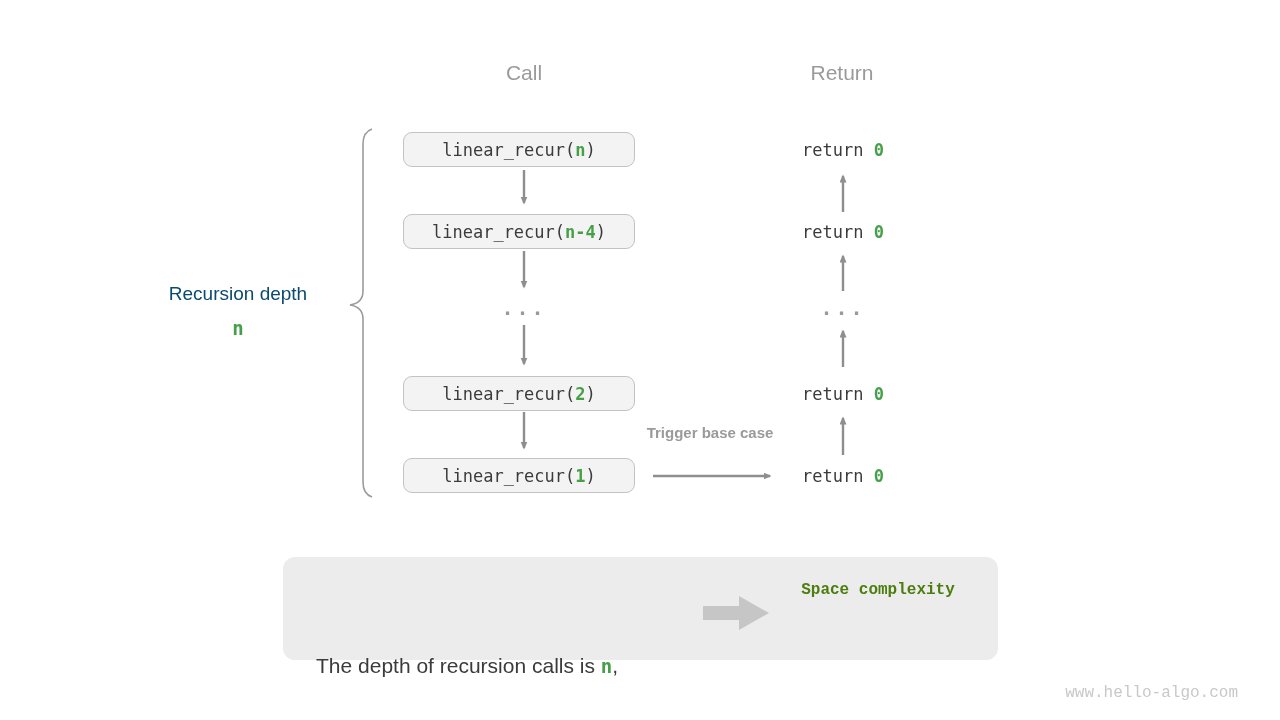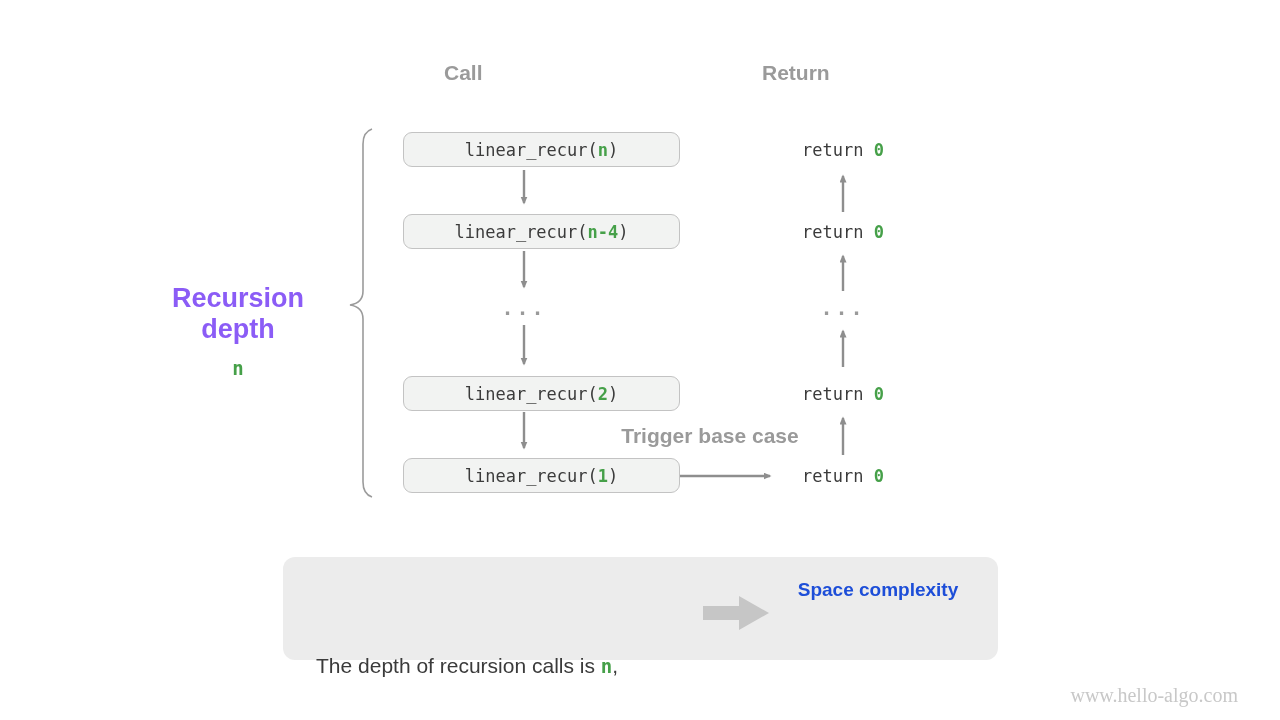--- a/index.html
+++ b/index.html
@@ -6,64 +6,64 @@
   .stage{
     position:relative;width:1280px;height:720px;background:#ffffff;
     font-family:"Liberation Sans",sans-serif;color:#3b3b3b;overflow:hidden;
   }
   .abs{position:absolute;}
   .mono{font-family:"DejaVu Sans Mono","Liberation Mono",monospace;}
   .green{color:#46a049;font-weight:bold;}
   .blue{color:#1d87e4;}
 
   .col-header{
-    width:160px;font-size:21px;font-weight:bold;color:#9a9a9a;
+    width:160px;text-align:center;font-size:21px;font-weight:normal;color:#9a9a9a;
   }
   .call-box{
-    left:403px;width:277px;height:35px;
+    left:403px;width:232px;height:35px;
     background:#f2f3f2;border:1.5px solid #c3c3c3;border-radius:9px;
     box-sizing:border-box;
     display:flex;align-items:center;justify-content:center;
     font-size:17px;color:#3b3b3b;white-space:pre;
   }
   .return-row{
     left:763px;width:160px;height:35px;
     display:flex;align-items:center;justify-content:center;
     font-size:17px;color:#3b3b3b;white-space:pre;
   }
   .ellipsis{
     width:60px;height:24px;display:flex;align-items:center;justify-content:center;
     font-size:20px;font-weight:bold;color:#9a9a9a;letter-spacing:3px;
   }
   .depth-label{
     left:140px;top:283px;width:196px;text-align:center;
   }
-  .depth-label .t{font-size:27px;color:#8b5cf6;font-weight:bold;}
+  .depth-label .t{font-size:19px;color:#0c4a6e;}
   .depth-label .v{font-size:19px;margin-top:12px;}
   .trigger{
     left:600px;top:424px;width:220px;text-align:center;
-    font-size:21px;font-weight:bold;color:#9a9a9a;
+    font-size:15px;font-weight:bold;color:#9a9a9a;
   }
   .summary{
     left:283px;top:557px;width:715px;height:103px;
     background:#ececec;border-radius:12px;
   }
   .summary .left-text{
     position:absolute;left:33px;top:14px;font-size:21px;line-height:38px;
     color:#3b3b3b;white-space:pre;
   }
   .summary .code{font-family:"DejaVu Sans Mono","Liberation Mono",monospace;font-size:19px;}
   .summary .right-col{
     position:absolute;left:490px;top:14px;width:210px;text-align:center;line-height:38px;
   }
-  .summary .sc-title{font-size:19px;font-weight:bold;color:#1d4ed8;}
+  .summary .sc-title{font-size:16px;font-weight:bold;color:#4d7c0f;font-family:Liberation Mono, monospace;}
   .summary .sc-value{font-size:21px;font-weight:bold;white-space:pre;}
   .watermark{
-    right:42px;top:684px;font-size:20px;color:#c8c8c8;
-    font-family:Liberation Serif, serif;
+    right:42px;top:684px;font-size:16px;color:#c8c8c8;
+    font-family:Liberation Mono, monospace;
   }
   svg.layer{position:absolute;left:0;top:0;pointer-events:none;}
 </style>
 </head>
 <body>
 
 <div class="stage">
 
   <svg class="layer" width="1280" height="720" viewBox="0 0 1280 720">
     <defs>

